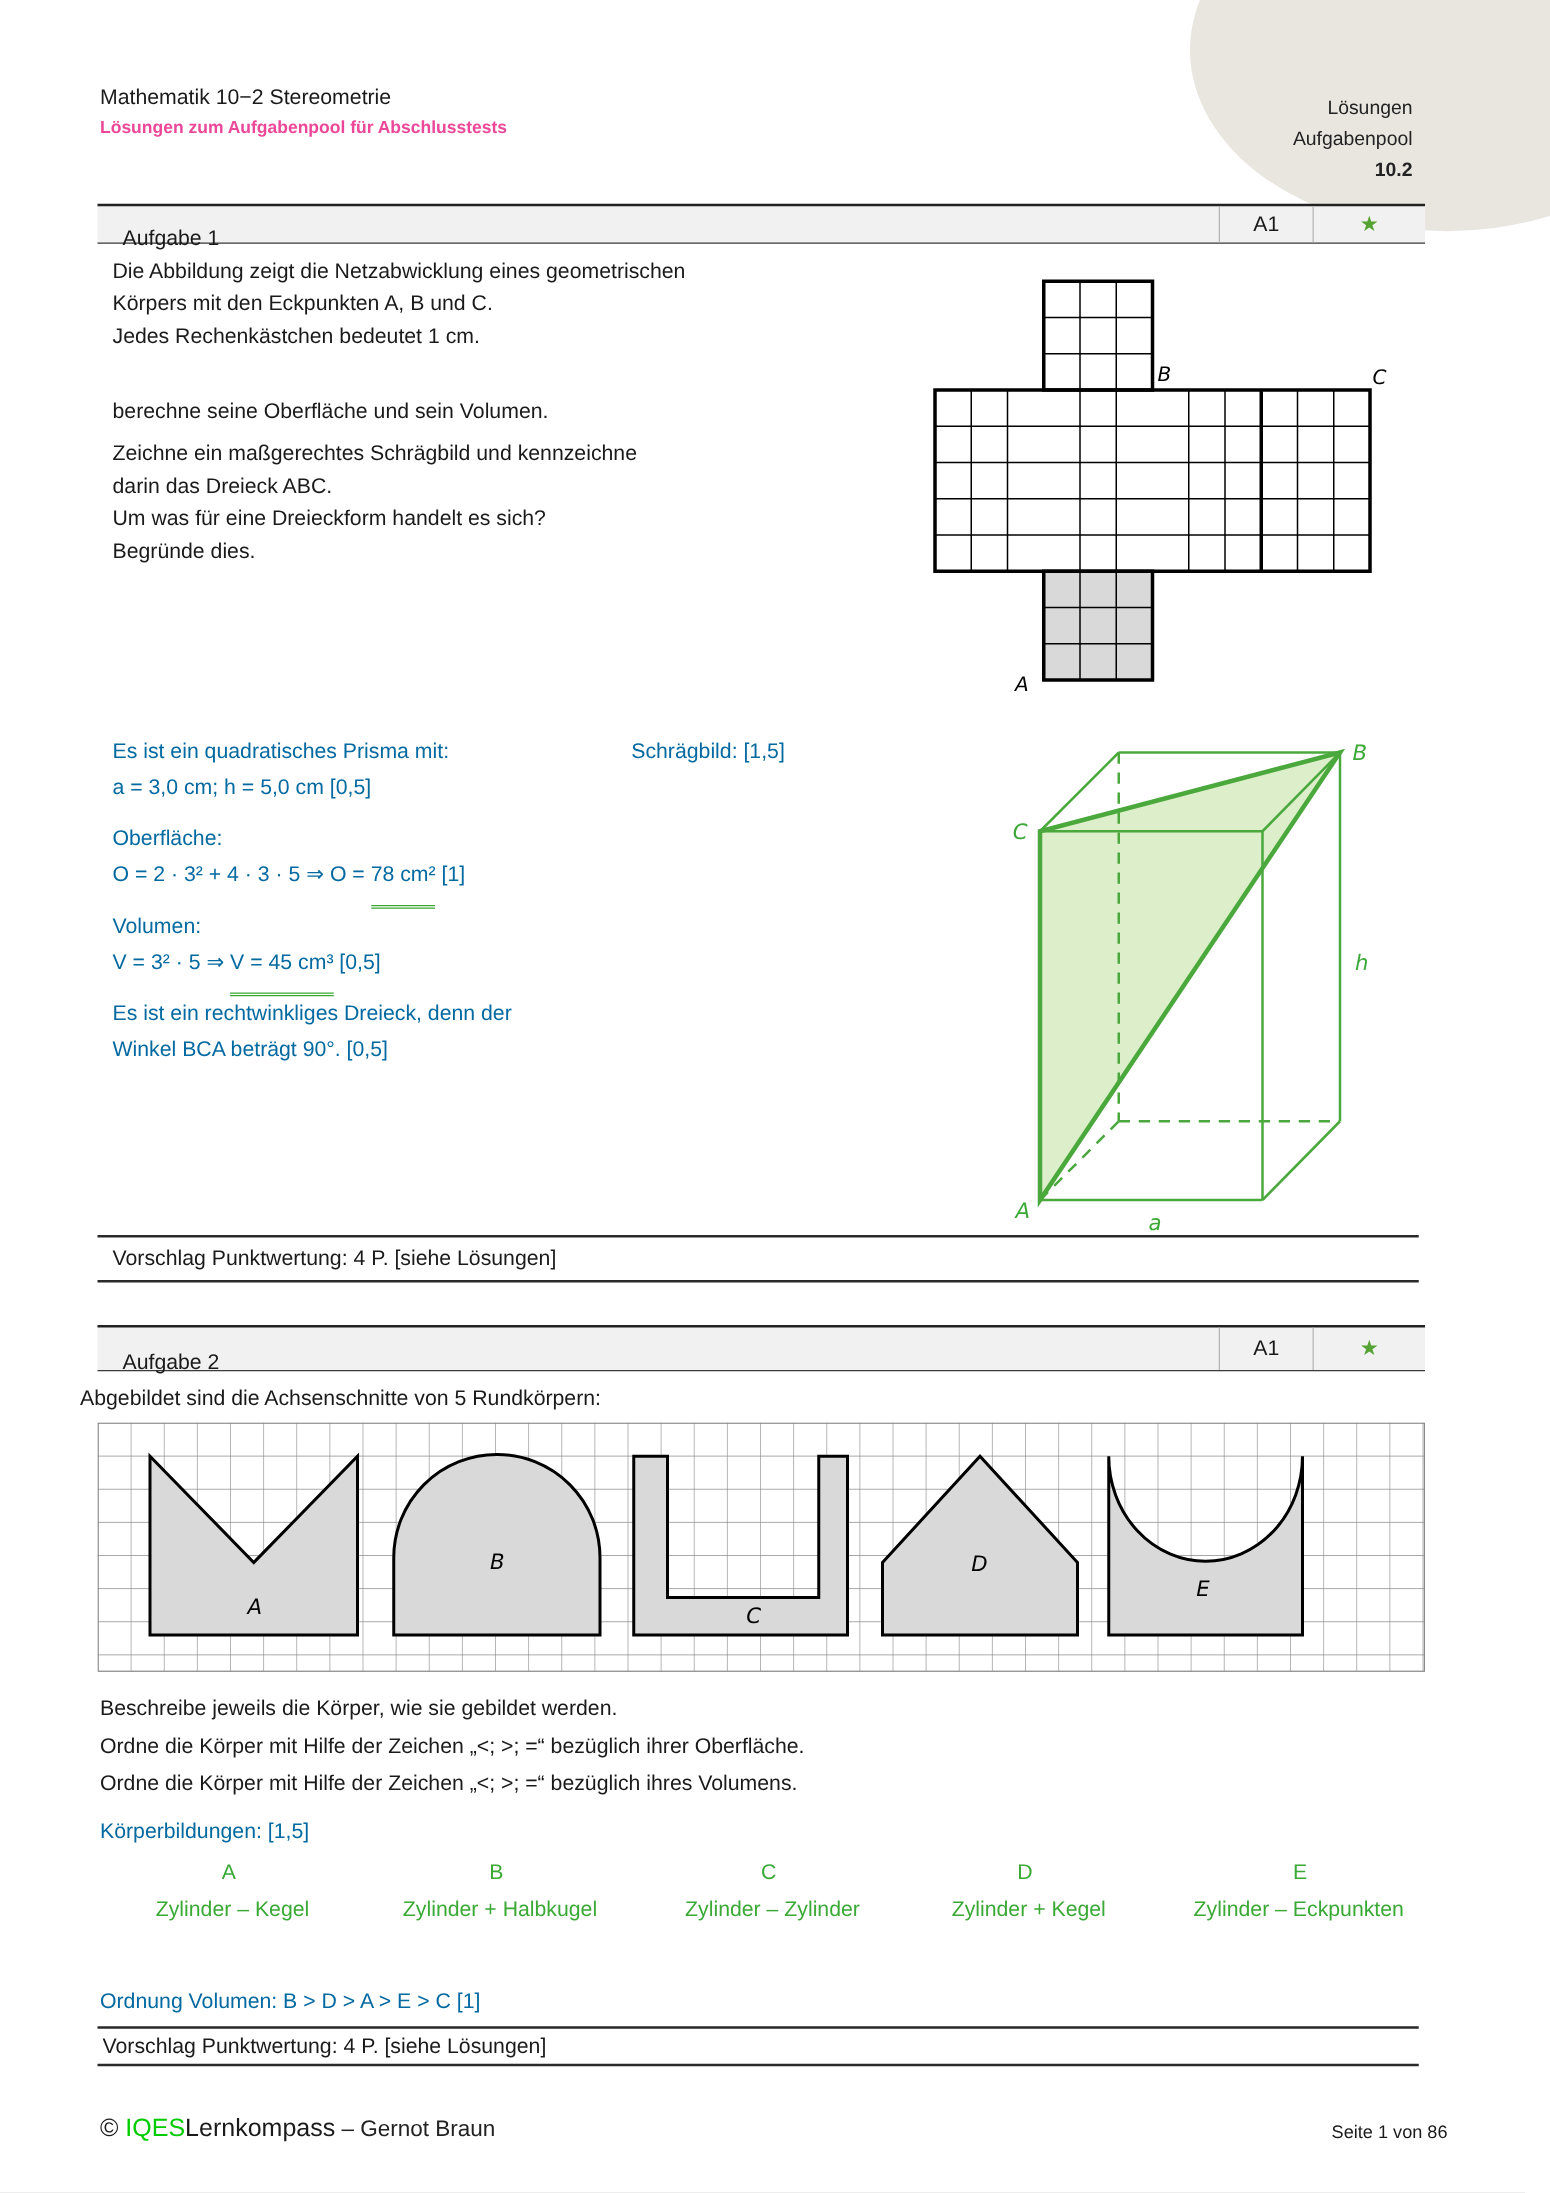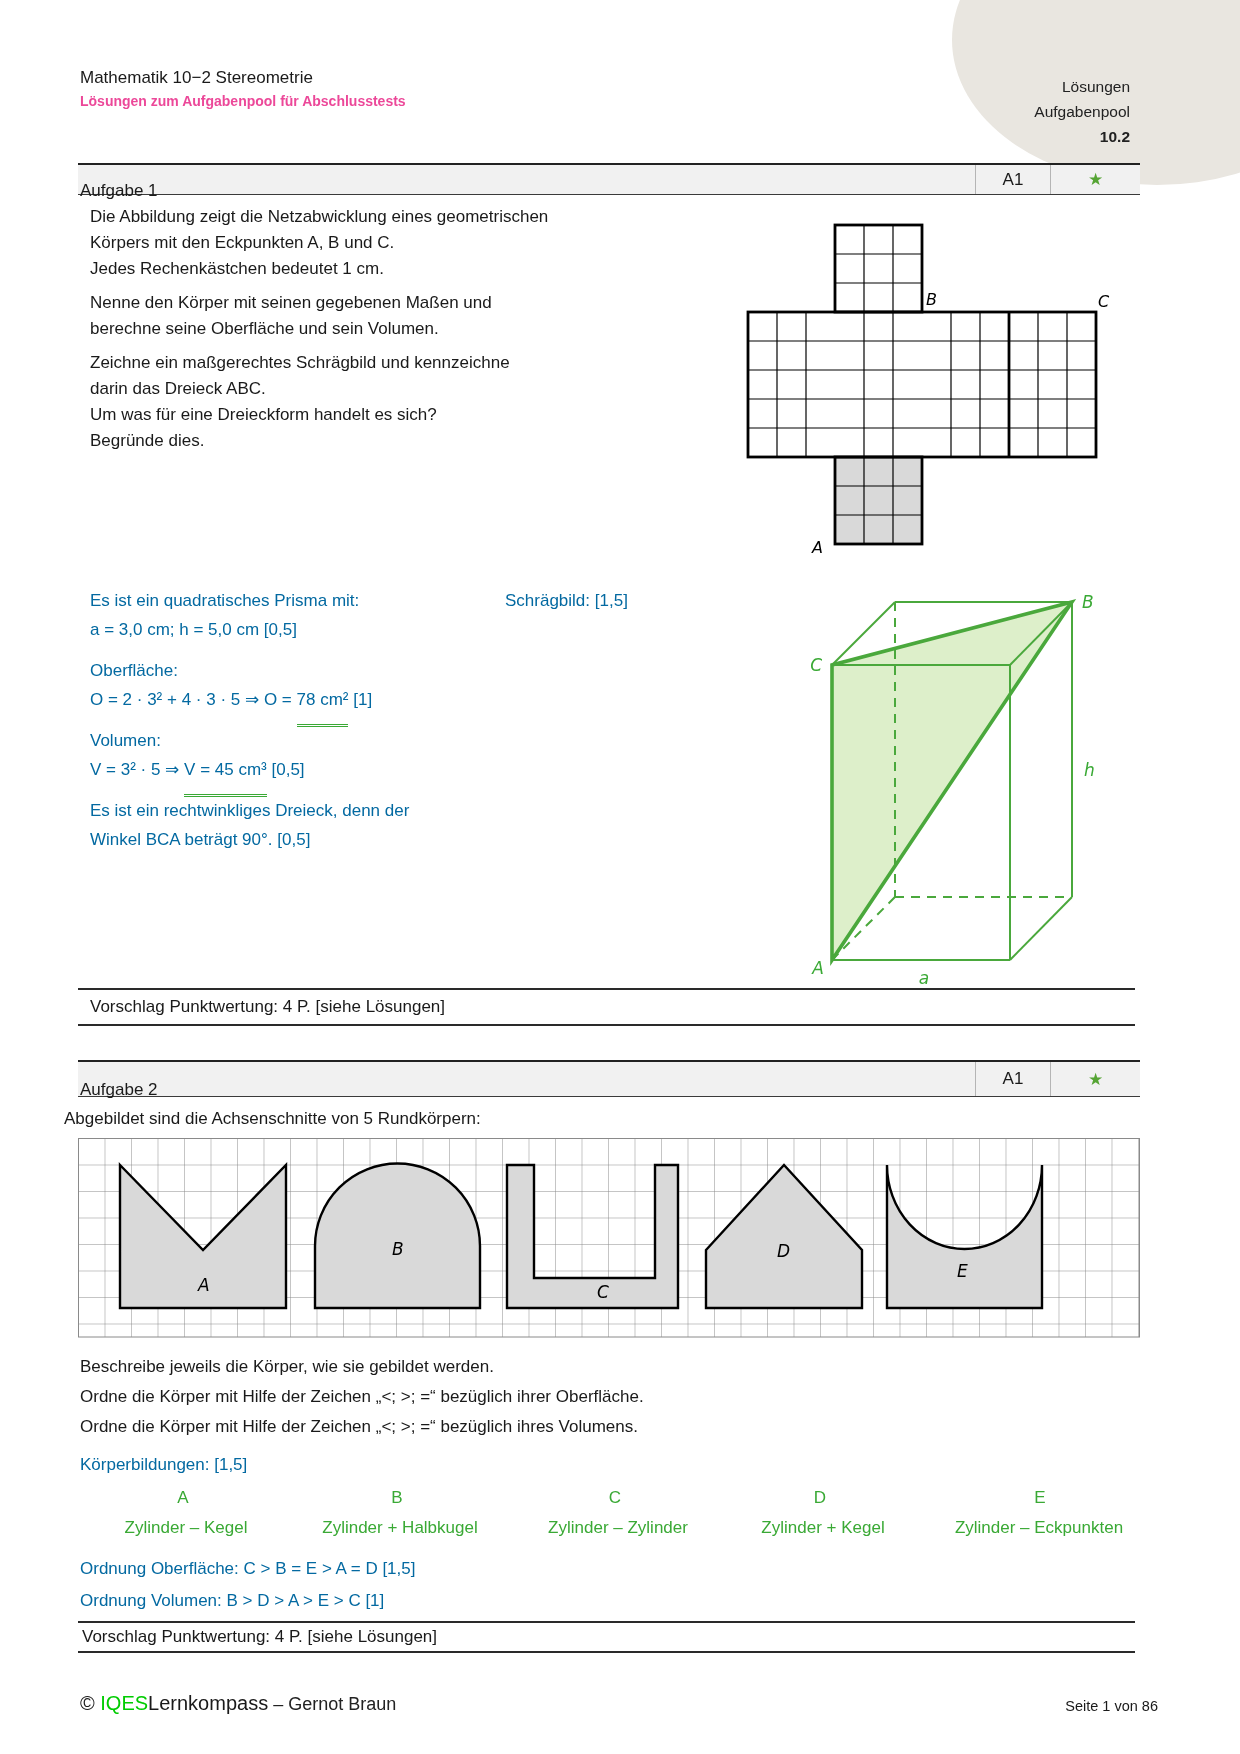--- a/index.html
+++ b/index.html
@@ -13,21 +13,21 @@
   .blob{left:952px;top:-105px;width:410px;height:290px;border-radius:50%;background:#e9e6e0;}
   .corner-text{top:74px;right:110px;text-align:right;font-size:15.5px;line-height:25px;color:#222;}
   .corner-text .b{font-weight:bold;}
   
   .hdr-course{left:80px;top:68px;font-size:17px;}
   .hdr-sub{left:80px;top:93px;font-size:14px;font-weight:bold;color:#ec4899;}
   
   .taskbar{left:78px;width:1062px;height:32px;background:#f1f1f1;
     border-top:2.5px solid #222;border-bottom:1.5px solid #3a3a3a;
     display:flex;align-items:center;box-sizing:border-box;}
-  .taskbar .t-title{flex:1;font-size:17px;padding-left:2px;margin-top:22px;}
+  .taskbar .t-title{flex:1;font-size:17px;padding-left:20px;margin-top:22px;}
   .taskbar .t-cell{width:74px;height:100%;display:flex;align-items:center;justify-content:center;
     border-left:1px solid #b5b5b5;font-size:17px;}
   .taskbar .t-star{width:89px;height:100%;display:flex;align-items:center;justify-content:center;
     border-left:1px solid #b5b5b5;color:#55a433;font-size:17px;}
   
   .tline{font-size:17px;line-height:26px;white-space:nowrap;}
   .green{color:#0369a1;}
   .dunder{border-bottom:3px double #3aa935;padding-bottom:15px;}
   
   .pointsbar{left:78px;width:1057px;border-top:2px solid #2a2a2a;border-bottom:2px solid #2a2a2a;
@@ -58,21 +58,20 @@
 
   <div class="abs taskbar" style="top:163px;">
     <div class="t-title">Aufgabe 1</div>
     <div class="t-cell">A1</div>
     <div class="t-star">★</div>
   </div>
 
   <div class="abs tline" style="left:90px;top:204px;">Die Abbildung zeigt die Netzabwicklung eines geometrischen</div>
   <div class="abs tline" style="left:90px;top:230px;">Körpers mit den Eckpunkten A, B und C.</div>
   <div class="abs tline" style="left:90px;top:256px;">Jedes Rechenkästchen bedeutet 1 cm.</div>
-  <div class="abs tline" style="left:90px;top:290px;">Nenne den Körper mit seinen gegebenen Maßen und</div>
   <div class="abs tline" style="left:90px;top:350px;">Zeichne ein maßgerechtes Schrägbild und kennzeichne</div>
   <div class="abs tline" style="left:90px;top:316px;">berechne seine Oberfläche und sein Volumen.</div>
   <div class="abs tline" style="left:90px;top:376px;">darin das Dreieck ABC.</div>
   <div class="abs tline" style="left:90px;top:402px;">Um was für eine Dreieckform handelt es sich?</div>
   <div class="abs tline" style="left:90px;top:428px;">Begründe dies.</div>
 
   <svg class="abs" style="left:660px;top:215px;" width="460" height="340" viewBox="0 0 460 340">
 
     <rect x="175" y="242" width="87" height="87" fill="#d9d9d9"></rect>
 
@@ -200,21 +199,20 @@
   <div class="abs colcell" style="left:615px;top:1488px;">C</div>
   <div class="abs colcell" style="left:820px;top:1488px;">D</div>
   <div class="abs colcell" style="left:1040px;top:1488px;">E</div>
 
   <div class="abs colcell" style="left:186px;top:1518px;">Zylinder – Kegel</div>
   <div class="abs colcell" style="left:400px;top:1518px;">Zylinder + Halbkugel</div>
   <div class="abs colcell" style="left:618px;top:1518px;">Zylinder – Zylinder</div>
   <div class="abs colcell" style="left:823px;top:1518px;">Zylinder + Kegel</div>
   <div class="abs colcell" style="left:1039px;top:1518px;">Zylinder – Eckpunkten</div>
 
-  <div class="abs tline green" style="left:80px;top:1556px;">Ordnung Oberfläche: C &gt; B = E  &gt; A = D  [1,5]</div>
   <div class="abs tline green" style="left:80px;top:1588px;">Ordnung Volumen: B &gt; D &gt; A &gt; E &gt; C  [1]</div>
 
   <div class="abs pointsbar" style="top:1621px;height:32px;">
     <span style="padding-left:4px;">Vorschlag Punktwertung: 4 P. [siehe Lösungen]</span>
   </div>
 
   <div class="abs foot-left"><span>© </span><span class="iqes">IQES</span><span>Lernkompass</span><span class="author"> – Gernot Braun</span></div>
   <div class="abs foot-right">Seite 1 von 86</div>
 
 </div>

